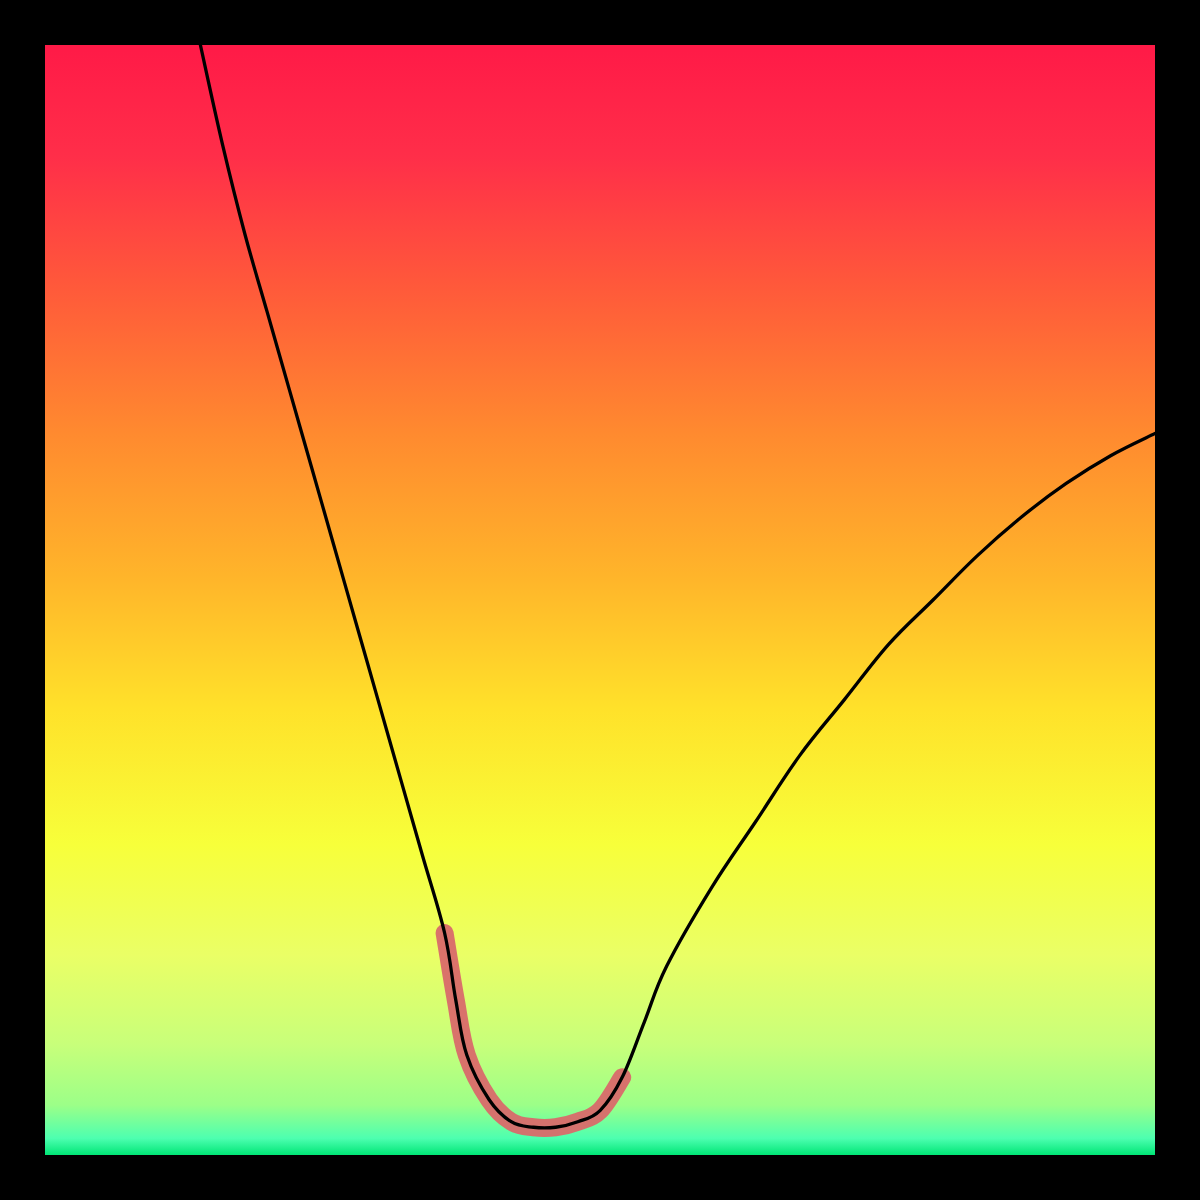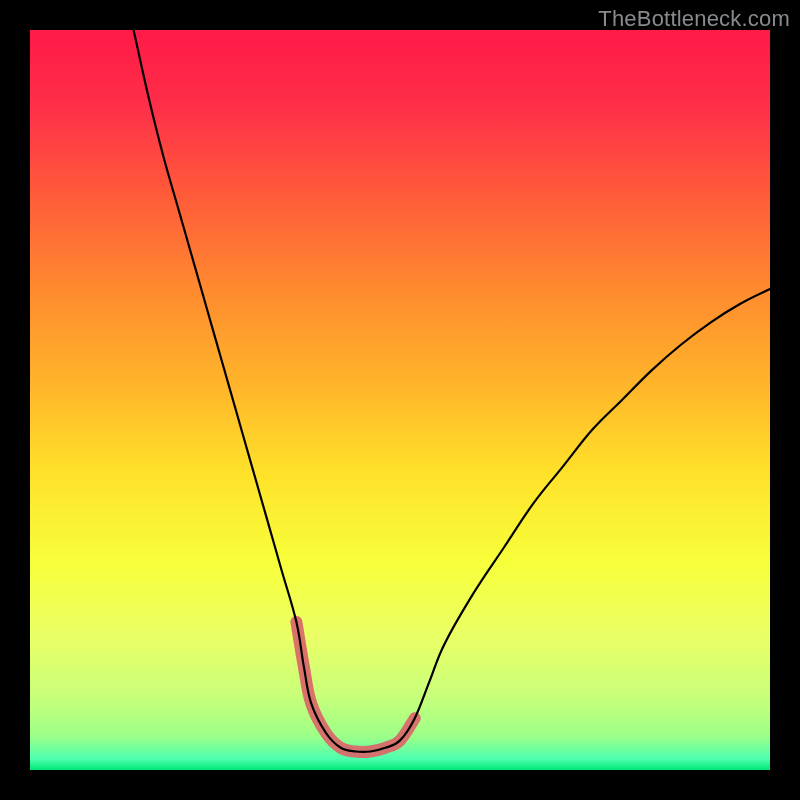--- a/index.html
+++ b/index.html
@@ -74,14 +74,13 @@
       </defs>
       <rect x="0" y="0" width="740" height="740" fill="url(#bg-grad)"></rect>
     </svg>
 
     <svg class="curve" viewBox="0 0 740 740" preserveAspectRatio="none">
       <path id="highlight-path" fill="none" d="M 266.40 592.00 C 267.73 599.99, 271.14 621.75, 273.80 636.40 C 276.46 651.05, 277.20 661.41, 281.20 673.40 C 285.20 685.39, 290.67 695.01, 296.00 703.00 C 301.33 710.99, 305.47 714.47, 310.80 717.80 C 316.13 721.13, 320.27 720.83, 325.60 721.50 C 330.93 722.17, 335.07 722.17, 340.40 721.50 C 345.73 720.83, 349.87 719.80, 355.20 717.80 C 360.53 715.80, 364.67 715.73, 370.00 710.40 C 375.33 705.07, 382.14 692.20, 384.80 688.20" stroke="#d96a6a" stroke-width="12" stroke-linecap="round" stroke-linejoin="round" opacity="0.95"></path>
       <path id="curve-path" fill="none" d="M 103.60 0.00 C 106.26 11.99, 113.07 43.96, 118.40 66.60 C 123.73 89.24, 127.87 105.82, 133.20 125.80 C 138.53 145.78, 142.67 158.95, 148.00 177.60 C 153.33 196.25, 157.47 210.75, 162.80 229.40 C 168.13 248.05, 172.27 262.55, 177.60 281.20 C 182.93 299.85, 187.07 314.35, 192.40 333.00 C 197.73 351.65, 201.87 366.15, 207.20 384.80 C 212.53 403.45, 216.67 417.95, 222.00 436.60 C 227.33 455.25, 231.47 469.75, 236.80 488.40 C 242.13 507.05, 246.27 521.55, 251.60 540.20 C 256.93 558.85, 262.40 574.68, 266.40 592.00 C 270.40 609.32, 271.14 621.75, 273.80 636.40 C 276.46 651.05, 277.20 661.41, 281.20 673.40 C 285.20 685.39, 290.67 695.01, 296.00 703.00 C 301.33 710.99, 305.47 714.47, 310.80 717.80 C 316.13 721.13, 320.27 720.83, 325.60 721.50 C 330.93 722.17, 335.07 722.17, 340.40 721.50 C 345.73 720.83, 349.87 719.80, 355.20 717.80 C 360.53 715.80, 364.67 715.73, 370.00 710.40 C 375.33 705.07, 379.47 698.86, 384.80 688.20 C 390.13 677.54, 394.27 664.52, 399.60 651.20 C 404.93 637.88, 406.41 630.18, 414.40 614.20 C 422.39 598.22, 433.34 579.72, 444.00 562.40 C 454.66 545.08, 462.94 533.98, 473.60 518.00 C 484.26 502.02, 492.54 488.25, 503.20 473.60 C 513.86 458.95, 522.14 449.92, 532.80 436.60 C 543.46 423.28, 551.74 411.59, 562.40 399.60 C 573.06 387.61, 581.34 380.66, 592.00 370.00 C 602.66 359.34, 610.94 350.39, 621.60 340.40 C 632.26 330.41, 640.54 323.16, 651.20 314.50 C 661.86 305.84, 670.14 299.63, 680.80 292.30 C 691.46 284.97, 699.74 279.79, 710.40 273.80 C 721.06 267.81, 734.67 261.66, 740.00 259.00" stroke="#000000" stroke-width="2.2" stroke-linecap="round" stroke-linejoin="round"></path>
     </svg>
   </div>
 
-  <div class="watermark">TheBottleneck.com</div>
 </div>
 
 </body></html>

